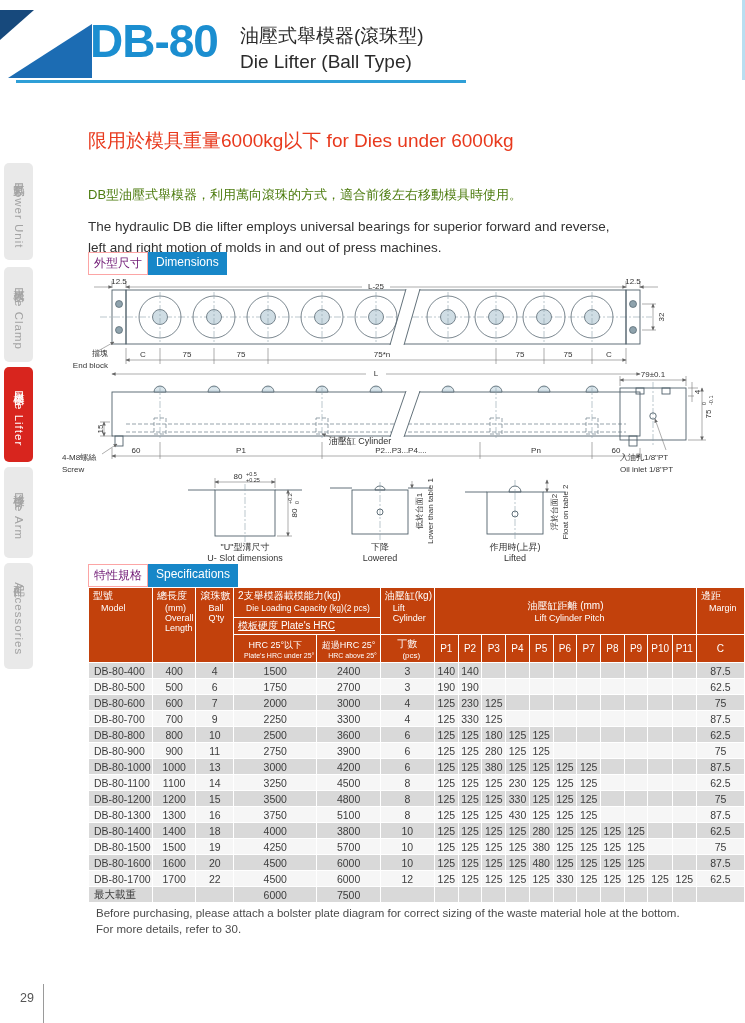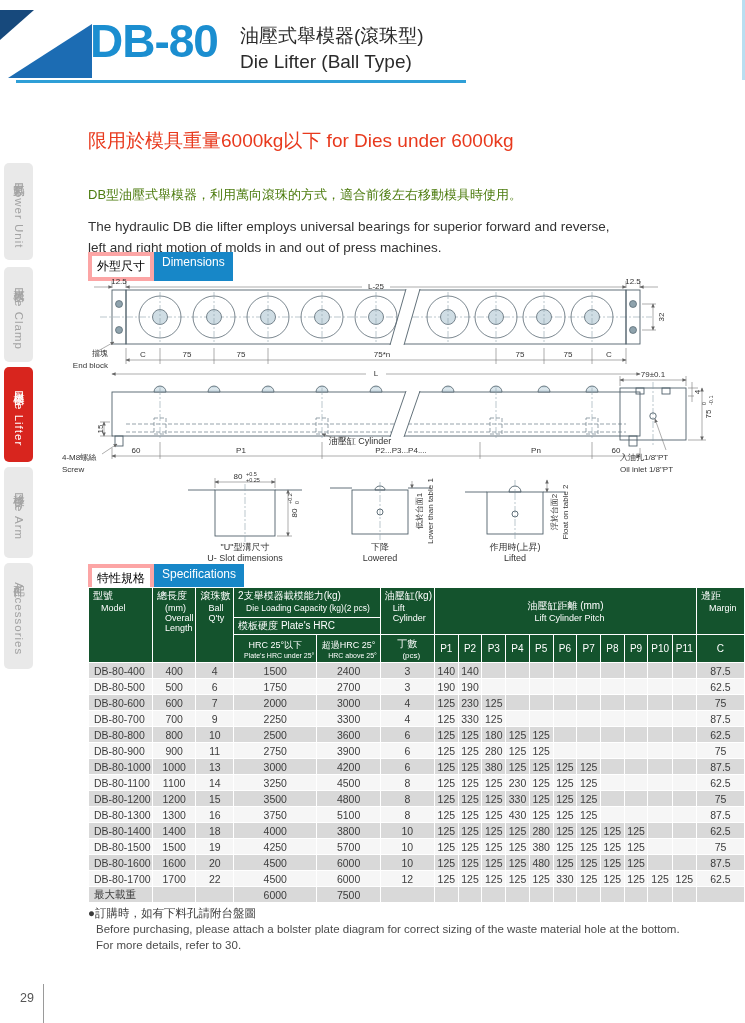--- a/index.html
+++ b/index.html
@@ -27,41 +27,41 @@
   .side-tab { position:absolute; left:4px; width:29px; border-radius:5px;
               background:#e9e9e9; color:#a3a3a3; writing-mode:vertical-rl; text-orientation:mixed;
               font-size:11.5px; letter-spacing:1px; display:flex; align-items:center; justify-content:center; }
   .side-tab.active { background:#d8251e; color:#fff; }
   .t1 { top:163px; height:97px; } .t2 { top:267px; height:95px; }
   .t3 { top:367px; height:95px; } .t4 { top:467px; height:91px; }
   .t5 { top:563px; height:106px; }
 
   
   .section-label { position:absolute; left:88px; display:flex; font-size:12px; }
-  .section-label .zh { color:#000000; border:4px solid #fca5a5; background:#fff; padding:2px 5px; }
+  .section-label .zh { color:#701a75; border:1px solid #fca5a5; background:#fff; padding:2px 5px; }
   .section-label .en { color:#fff; background:#1787c8; padding:3px 8px; }
   .lbl-dim { top:252px; } .lbl-spec { top:564px; }
 
   
   .drawing { left:60px; top:278px; }
   .drawing text { fill:#333; font-family:"Liberation Sans","DejaVu Sans",sans-serif; }
   .dim { font-size:8px; } .lab { font-size:9px; }
   .dl { stroke:#777; stroke-width:0.6; fill:none; }
   .ol { stroke:#50616b; stroke-width:0.9; fill:none; }
   .cl { stroke:#8fa3ad; stroke-width:0.6; stroke-dasharray:7 2 2 2; fill:none; }
   .dsh { stroke:#6b7c86; stroke-width:0.7; stroke-dasharray:4 2; fill:none; }
 
   
   .spec-table { position:absolute; left:88px; top:587px; border-collapse:collapse; table-layout:fixed; }
   .spec-table th,.spec-table td { border:1px solid #fff; overflow:hidden; white-space:nowrap; }
-  .spec-table thead th { background:#14532d; color:#fff; font-weight:normal; text-align:center;
+  .spec-table thead th { background:#c2410c; color:#fff; font-weight:normal; text-align:center;
                          vertical-align:middle; padding:1px 2px; font-size:10px; }
   .spec-table thead th .sub { display:block; font-size:8px;padding-left:8px; }
   .spec-table thead th.tl { text-align:left; vertical-align:top; padding-left:4px; }
-  .hr1 th { height:30px; } .hr2 th { height:15px; } .hr3 th { height:28px; }
+  .hr1 th { height:30px; } .hr2 th { height:15px;text-decoration:underline; } .hr3 th { height:28px; }
   .spec-table tbody td { height:16px; font-size:10.5px; color:#3d3d3d; text-align:center; padding:0 1px; }
   .spec-table tbody tr.odd td { background:#d9d9d9; }
   .spec-table tbody tr.even td { background:#f6f6f6; }
   .spec-table td.model-cell { text-align:left; padding-left:5px; }
 
   
   .notes { left:88px; top:905px; font-size:11.5px; line-height:16px; color:#3a3a3a; }
   .notes .en { padding-left:8px; color:#4a4a4a; }
   .notes .n2 { margin-top:3px; }
   .page-num { left:20px; top:991px; font-size:12.5px; color:#555; }
@@ -718,19 +718,18 @@
         <td></td>
         <td></td>
         <td></td>
         <td></td>
         <td></td>
       </tr>
     </tbody>
 </table>
 
 <div class="abs notes">
-  <div>●訂購時，如有下料孔請附台盤圖</div>
   <div class="en">Before purchasing, please attach a bolster plate diagram for correct sizing of the waste material hole at the bottom.</div>
   <div class="en">For more details, refer to 30.</div>
 </div>
 
 <div class="abs page-num">29</div>
 <div class="abs page-div"></div>
 
 </body></html>

